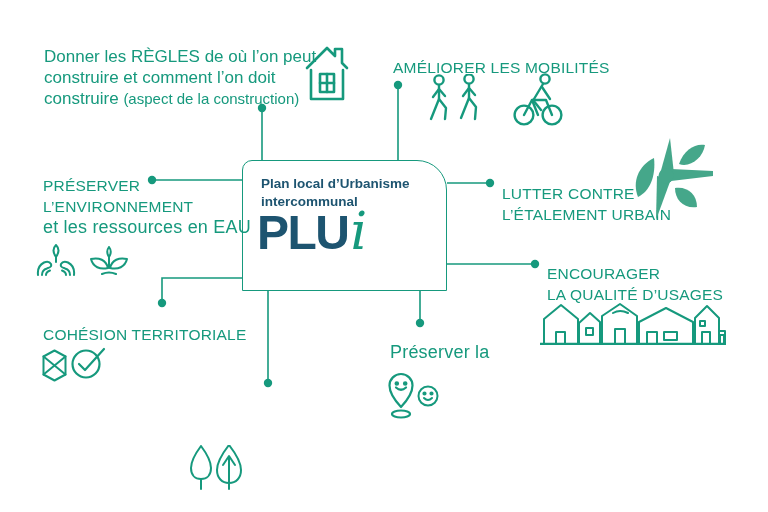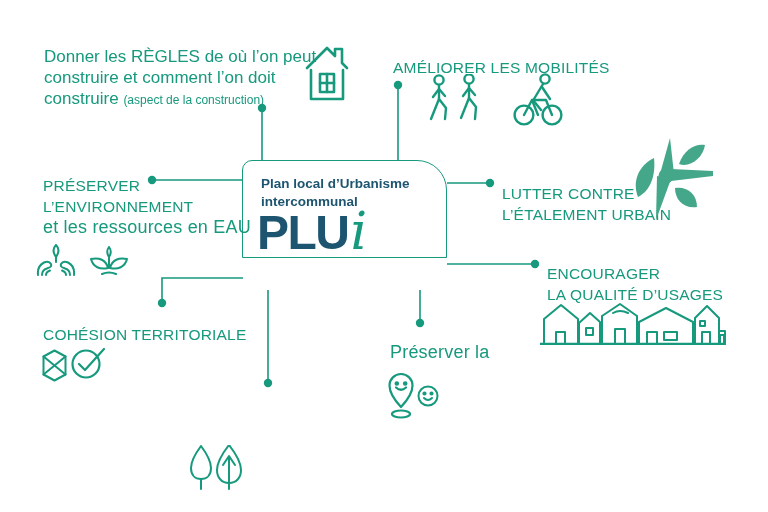--- a/index.html
+++ b/index.html
@@ -5,30 +5,30 @@
   html,body { margin:0; padding:0; background:#fff; }
   .stage {
     position:relative; width:768px; height:512px; background:#ffffff;
     font-family:"Liberation Sans", sans-serif; overflow:hidden; color:var(--teal);
   }
   .lbl { position:absolute; }
   .lbl div { white-space:nowrap; }
   .caps  { font-size:15.5px; line-height:21px; letter-spacing:0.2px;margin-top:8px; }
   .sent  { font-size:17px;   line-height:21px; }
   .sent3 { font-size:18px;   line-height:21px; }
-  .small { font-size:12px; }
+  .small { font-size:15px; }
   .icon  { position:absolute; }
   .icon svg { display:block; }
   .stroke-ic { stroke:currentColor; fill:none; stroke-linecap:round; stroke-linejoin:round; }
   .fill-ic   { fill:var(--teal-fill); stroke:none; }
   .wires { position:absolute; left:0; top:0; }
   .wires line, .wires polyline { stroke:var(--teal); stroke-width:1.6; fill:none; }
   .wires circle { fill:var(--teal); }
   .center-box {
-    position:absolute; left:242px; top:160px; width:205px; height:98px;
+    position:absolute; left:242px; top:160px; width:205px; height:131px;
     background:#fff; border:1.6px solid var(--teal);
     border-radius:10px 30px 0 0; box-sizing:border-box;
   }
   .center-box .subtitle {
     position:absolute; left:18px; top:14px; color:var(--navy);
     font-weight:bold; font-size:13.5px; line-height:17.5px; white-space:nowrap;
   }
   .center-box .acronym {
     position:absolute; left:14px; top:40px; white-space:nowrap;
   }

